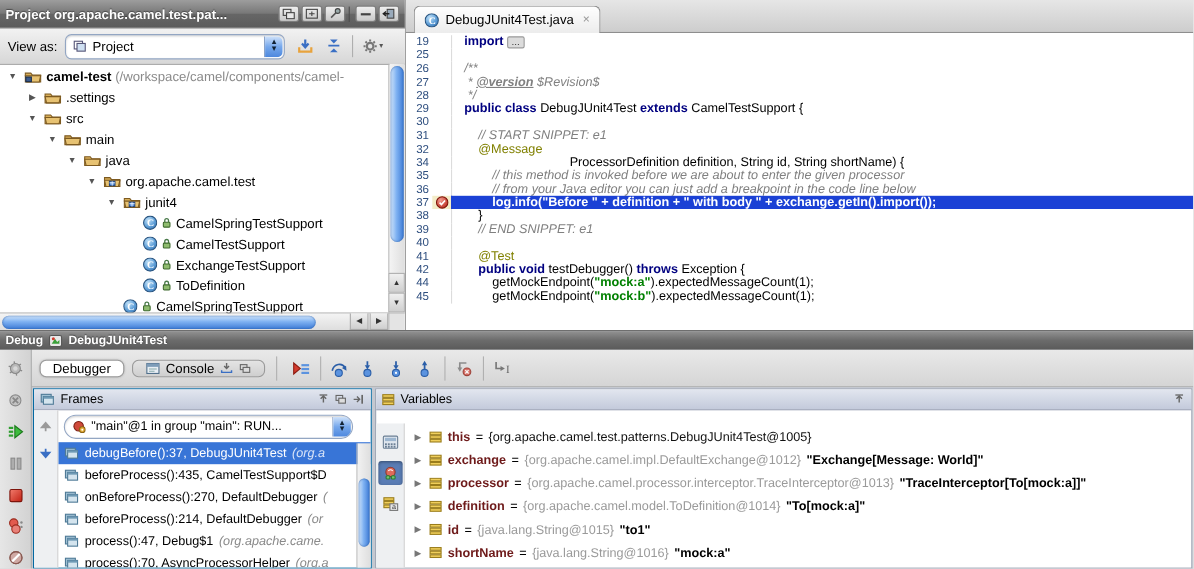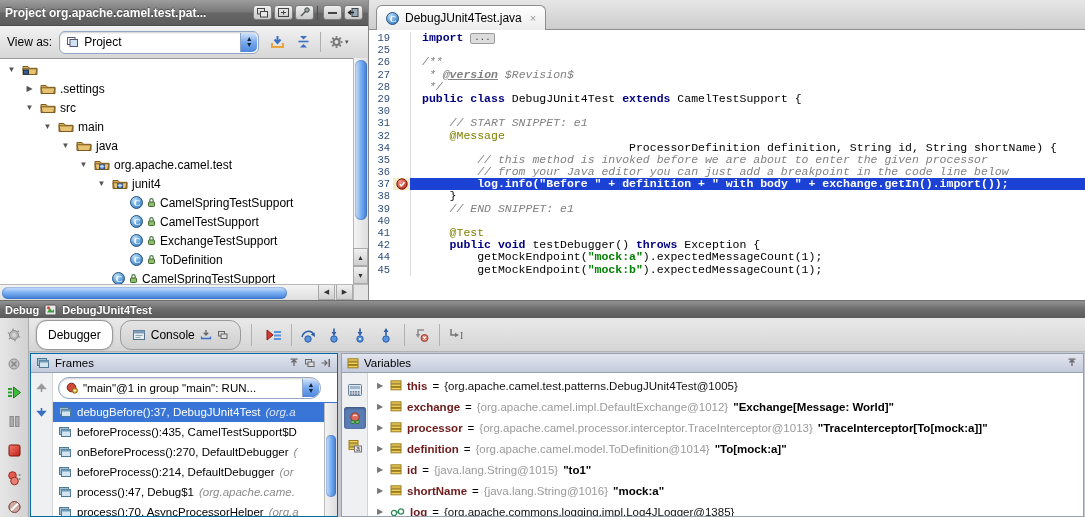--- a/index.html
+++ b/index.html
@@ -51,21 +51,21 @@
             background:linear-gradient(#f0f0f0,#cfcfcf); border:1px solid #aaa; }
   .sb-corner { position:absolute; right:0; bottom:0; width:15px; height:16px; background:#e4e4e4; border-left:1px solid #b8b8b8; border-top:1px solid #b8b8b8; }
 
   
   .editor-pane { flex:1; display:flex; flex-direction:column; background:#fff; min-width:0; }
   .tabrow { height:30px; flex:0 0 auto; background:linear-gradient(#e6e6e6,#cdcdcd); border-bottom:1px solid #8e8e8e;
             display:flex; align-items:flex-end; padding-left:7px; }
   .etab { height:25px; background:linear-gradient(#fefefe,#ececec); border:1px solid #8e8e8e; border-bottom:none;
           border-radius:6px 6px 0 0; display:flex; align-items:center; gap:6px; padding:0 9px; font-size:12px; margin-bottom:-1px; }
   .etab .x { color:#999; font-size:11px; margin-left:2px; }
-  .code { flex:1; font-family:Liberation Mono, monospace; font-size:11.5px; line-height:12.2px; overflow:hidden; padding-top:2px; }
+  .code { flex:1; font-family:Liberation Sans, sans-serif; font-size:11.5px; line-height:12.2px; overflow:hidden; padding-top:2px; }
   .codeline { display:flex; height:12.2px; white-space:pre; align-items:center; }
   .gut-num { width:24px; flex:0 0 auto; text-align:right; color:#2f4f7f; padding-right:3px; font-size:10.5px; }
   .gut-mark { width:17px; flex:0 0 auto; display:flex; align-items:center; justify-content:center; height:12.2px; }
   .lt { flex:1; border-left:1px solid #dcdcdc; padding-left:11px; white-space:pre; height:12.2px; display:flex; align-items:center; }
   .t-k { color:#000080; font-weight:bold; }
   .t-p { color:#000; }
   .t-c { color:#808080; font-style:italic; }
   .t-cb { color:#808080; font-style:italic; font-weight:bold; text-decoration:underline; }
   .t-s { color:#008000; font-weight:bold; }
   .t-a { color:#808000; }
@@ -78,29 +78,29 @@
   
   .bottom { position:absolute; top:301px; left:0; width:1085px; height:216px; display:flex; flex-direction:column; background:#cdd0d6; }
   .debug-title { height:17px; flex:0 0 auto; background:linear-gradient(#929292,#6b6b6b 50%,#5a5a5a); color:#fff; font-weight:bold;
                  font-size:11px; display:flex; align-items:center; gap:5px; padding:0 5px; text-shadow:0 -1px 1px rgba(0,0,0,.45); }
   .debug-body { flex:1; display:flex; min-height:0; }
   .left-toolbar { width:29px; flex:0 0 auto; background:linear-gradient(90deg,#e6e6e6,#d2d2d2); border-right:1px solid #ababab;
                   display:flex; flex-direction:column; align-items:center; padding-top:7px; gap:8px; }
   .debug-main { flex:1; display:flex; flex-direction:column; min-width:0; }
   .tabs-row { height:34px; flex:0 0 auto; display:flex; align-items:center; gap:7px; padding-left:7px;
               background:linear-gradient(#e9e9e9,#d5d5d5); border-bottom:1px solid #b3b3b3; }
-  .dtab { height:30px; border:1px solid #9a9a9a; border-radius:11px; display:flex; align-items:center; gap:5px;
+  .dtab { height:16px; border:1px solid #9a9a9a; border-radius:6px; display:flex; align-items:center; gap:5px;
           padding:0 11px; background:linear-gradient(#e4e4e4,#cfcfcf); font-size:12px; }
   .dtab.sel { background:#fff; box-shadow:0 0 2px rgba(0,0,0,.25); }
   .vsep { width:1px; height:22px; background:#b0b0b0; margin:0 3px; }
   .dbtn { width:24px; height:24px; display:inline-flex; align-items:center; justify-content:center; }
 
   .debug-content { flex:1; display:flex; min-height:0; padding:1px 1px 0 1px; gap:3px; background:#c4c8d0; }
   .frames { width:308px; flex:0 0 auto; display:flex; flex-direction:column; background:#fff; border:1px solid #0369a1; }
-  .variables { flex:1; display:flex; flex-direction:column; background:#fff; border:1px solid #98a0b0; min-width:0; }
+  .variables { flex:1; display:flex; flex-direction:column; background:#fff; border:1px solid #98a0b0; min-width:0;gap:12px; }
   .panel-header { height:19px; flex:0 0 auto; background:linear-gradient(#e2e6ef,#c3cadb); border-bottom:1px solid #98a0b4;
                   display:flex; align-items:center; gap:5px; padding:0 5px; font-size:11.5px; }
   .mini-ic { width:13px; height:11px; display:inline-flex; align-items:center; justify-content:center; margin-left:3px; }
 
   .frames-body { flex:1; display:flex; min-height:0; position:relative; }
   .frames-nav { width:22px; flex:0 0 auto; background:#eef0f2; border-right:1px solid #d4d4d4;
                 display:flex; flex-direction:column; align-items:center; padding-top:8px; gap:12px; }
   .frames-list { flex:1; min-width:0; overflow:hidden; position:relative; padding-top:3px; }
   .thread-combo { margin:1px 16px 3px 5px; height:22px; border:1px solid #93a6c3; border-radius:11px; background:#fff;
                   display:flex; align-items:center; gap:5px; padding:0 22px 0 7px; position:relative; font-size:11.5px;
@@ -218,20 +218,21 @@
       <div class="tree" id="project-tree">
           <div class="tree-row" style="padding-left: 5px;">
             <span class="tw-arrow">▼</span>
             <span class="ic">
               <svg width="16" height="13" viewBox="0 0 16 13" xmlns="http://www.w3.org/2000/svg">
                 <path d="M1 3.5 h5 l1.5 1.8 h7.5 v6.2 h-14 Z" fill="#d8ae58" stroke="#7d5a20"></path>
                 <path d="M1 5.8 h14 l-1.3 5.7 h-11.4 Z" fill="#e7c272" stroke="#7d5a20"></path>
                 <rect x="1.5" y="7" width="5" height="4.2" fill="#3a5a8c" stroke="#1c2f4e"></rect>
               </svg>
             </span>
+            <span class="tree-label"><b>camel-test</b><span class="tree-gray"> (/workspace/camel/components/camel-</span></span>
           </div>
           <div class="tree-row" style="padding-left: 23px;">
             <span class="tw-arrow">▶</span>
             <span class="ic">
               <svg width="16" height="13" viewBox="0 0 16 13" xmlns="http://www.w3.org/2000/svg">
                 <path d="M1 3.5 h5 l1.5 1.8 h7.5 v6.2 h-14 Z" fill="#d8ae58" stroke="#7d5a20"></path>
                 <path d="M1 5.8 h14 l-1.3 5.7 h-11.4 Z" fill="#e7c272" stroke="#7d5a20"></path>
               </svg>
             </span>
             <span class="tree-label">.settings</span>

